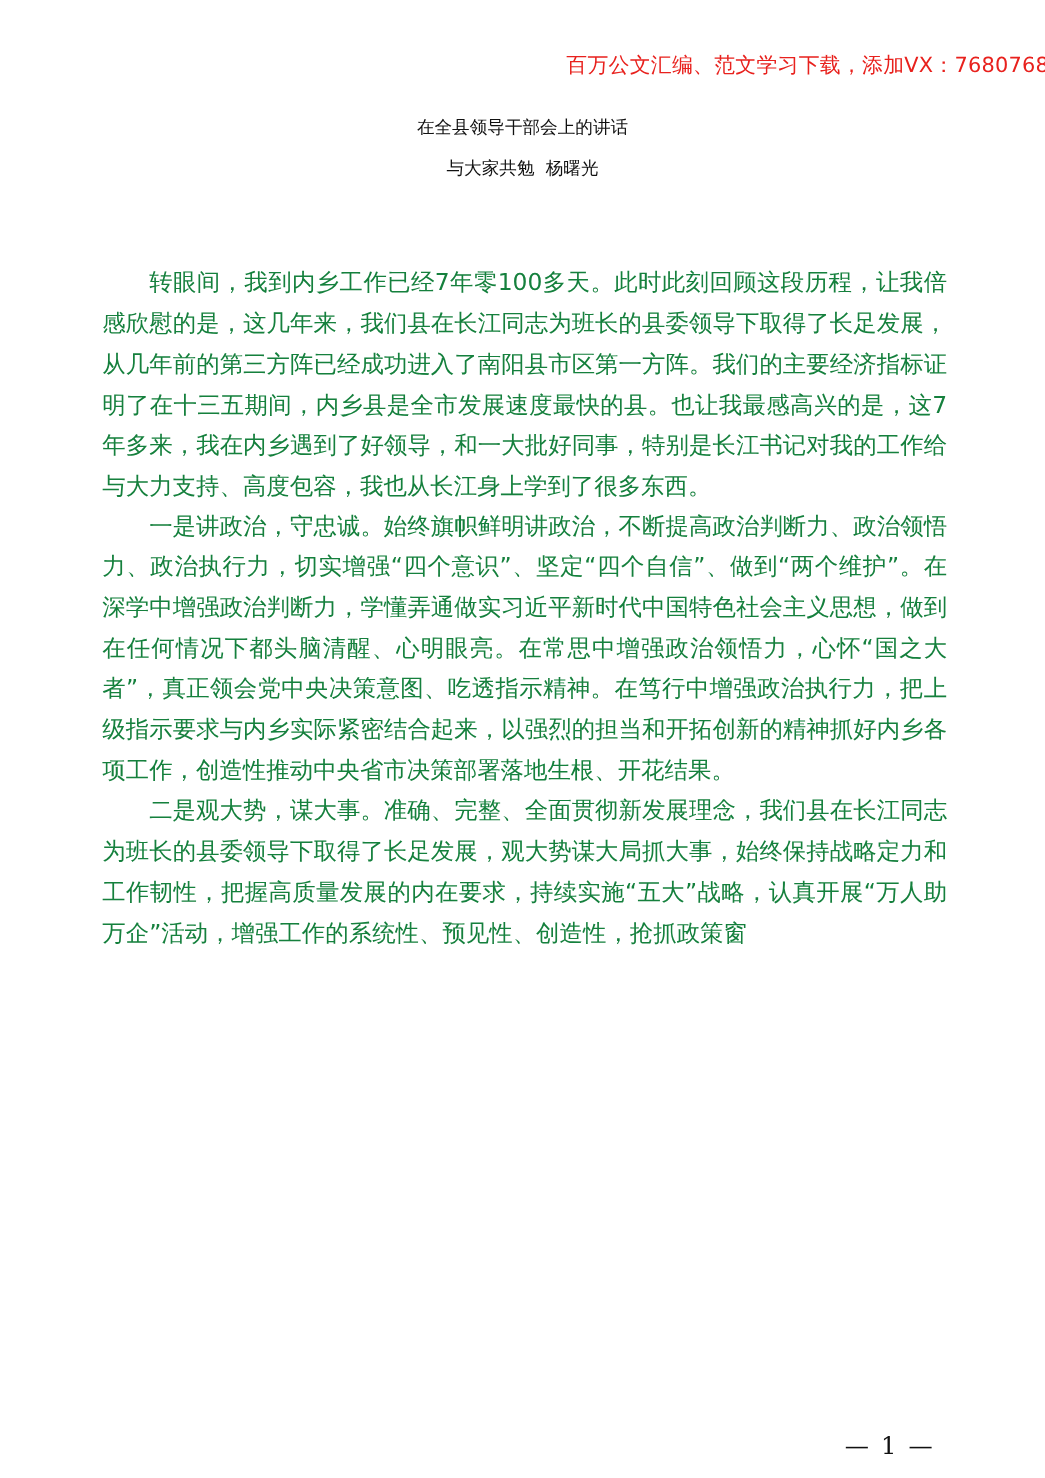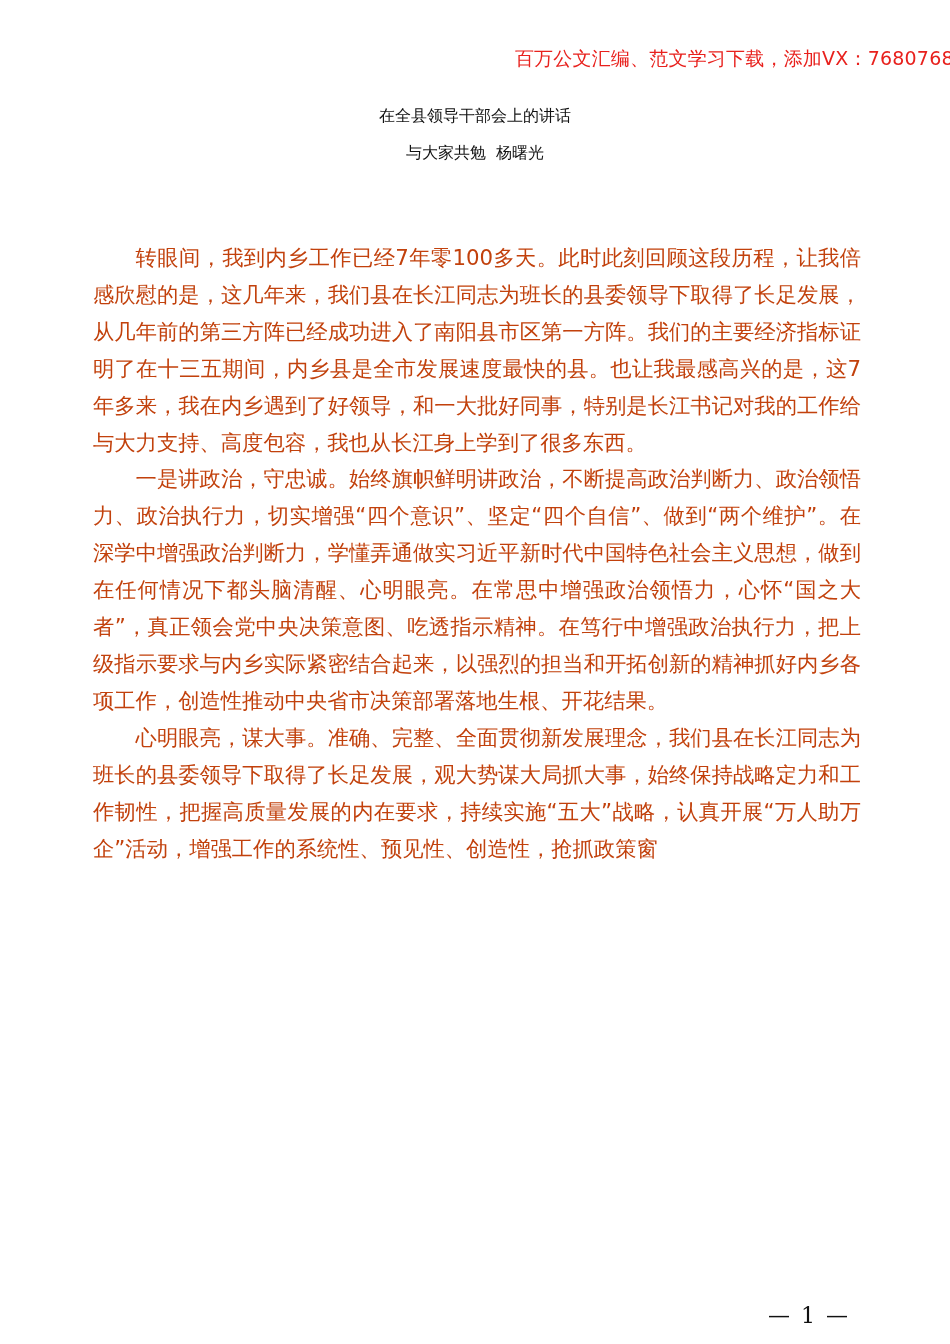--- a/index.html
+++ b/index.html
@@ -3,35 +3,35 @@
 <meta charset="utf-8">
 <style>
   html, body { margin:0; padding:0; background:#ffffff; }
   body { width:950px; height:1344px; position:relative; overflow:hidden;
          font-family:"DejaVu Sans", "Liberation Sans", sans-serif; color:#111; }
   .watermark { position:absolute; top:46px; left:16px; width:950px; text-align:right;
                font-size:19px; color:#e8211d; letter-spacing:0.2px; }
   .title-block { position:absolute; top:98px; left:0; width:950px; text-align:center;
                  font-size:16px; line-height:36.5px; color:#111; }
   .body-text { position:absolute; top:240px; left:93px; width:768px;
-               font-size:21.3px; line-height:36.9px; text-align:justify; color:#c2410c; }
+               font-size:21.3px; line-height:36.9px; text-align:justify; color:#15803d; }
   .body-text p { margin:0; text-indent:2em; }
   .body-text b { font-weight:normal; }
   .page-num { position:absolute; top:1303px; left:768px; font-family:"DejaVu Serif", serif;
               font-size:22px; color:#111; letter-spacing:2px; }
 </style>
 </head>
 <body>
 
 <div class="watermark">百万公文汇编、范文学习下载，添加VX：76807688</div>
 
 <div class="title-block">
   <div>在全县领导干部会上的讲话</div>
   <div style="white-space:pre;">与大家共勉  杨曙光</div>
 </div>
 
 <div class="body-text">
   <p><span>转眼间，我到内乡工作已经7年零100多天。此时此刻回顾这段历程，让我倍感欣慰的是，这几年来，我们县在长江同志为班长的县委领导下取得了长足发展，从几年前的第三方阵已经成功进入了南阳县市区第一方阵。我们的主要经济指标证明了在十三五期间，内乡县是全市发展速度最快的县。也让我最感高兴的是，这7年多来，我在内乡遇到了好领导，和一大批好同事，特别是长江书记对我的工作给与大力支持、高度包容，我也从长江身上学到了很多东西。</span></p>
   <p><b>一是讲政治，守忠诚。</b><span>始终旗帜鲜明讲政治，不断提高政治判断力、政治领悟力、政治执行力，切实增强“四个意识”、坚定“四个自信”、做到“两个维护”。在深学中增强政治判断力，学懂弄通做实习近平新时代中国特色社会主义思想，做到在任何情况下都头脑清醒、心明眼亮。在常思中增强政治领悟力，心怀“国之大者”，真正领会党中央决策意图、吃透指示精神。在笃行中增强政治执行力，把上级指示要求与内乡实际紧密结合起来，以强烈的担当和开拓创新的精神抓好内乡各项工作，创造性推动中央省市决策部署落地生根、开花结果。</span></p>
-  <p><b>心明眼亮，谋大事。</b><span>准确、完整、全面贯彻新发展理念，我们县在长江同志为班长的县委领导下取得了长足发展，观大势谋大局抓大事，始终保持战略定力和工作韧性，把握高质量发展的内在要求，持续实施“五大”战略，认真开展“万人助万企”活动，增强工作的系统性、预见性、创造性，抢抓政策窗</span></p>
+  <p><b>二是观大势，谋大事。</b><span>准确、完整、全面贯彻新发展理念，我们县在长江同志为班长的县委领导下取得了长足发展，观大势谋大局抓大事，始终保持战略定力和工作韧性，把握高质量发展的内在要求，持续实施“五大”战略，认真开展“万人助万企”活动，增强工作的系统性、预见性、创造性，抢抓政策窗</span></p>
 </div>
 
 <div class="page-num">— 1 —</div>
 
 </body></html>

